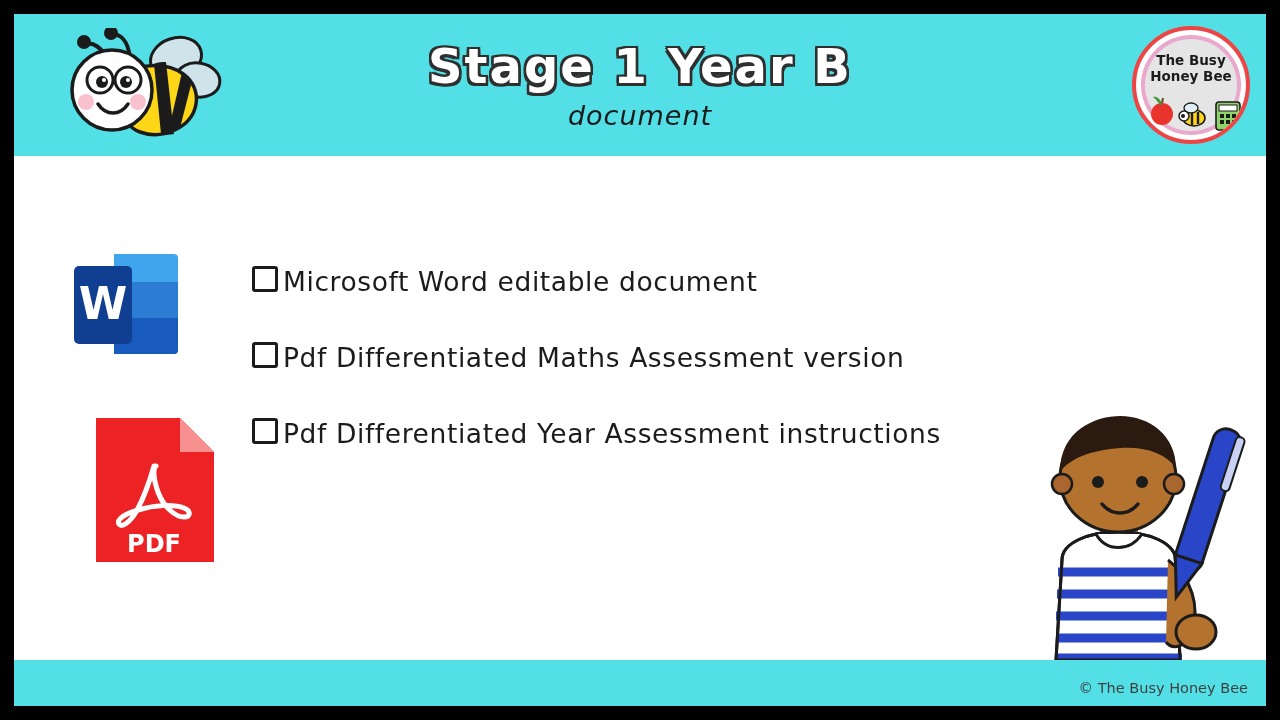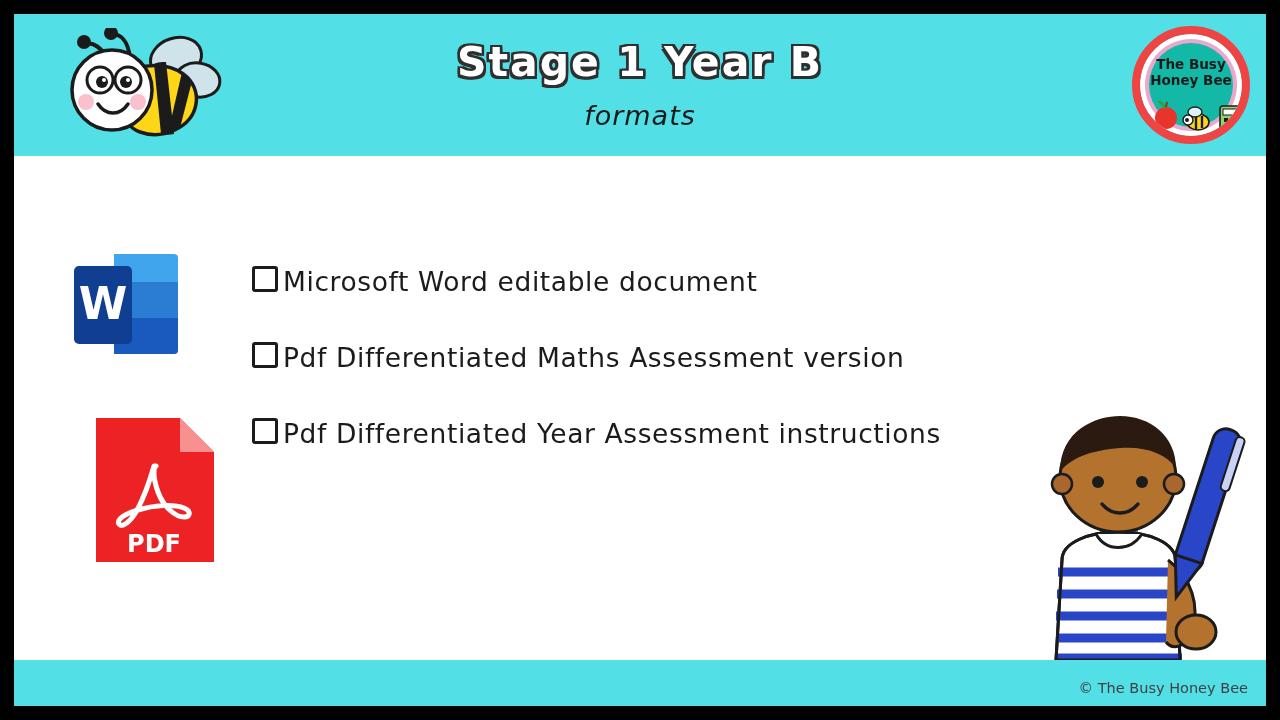--- a/index.html
+++ b/index.html
@@ -21,21 +21,21 @@
     position: absolute; left: 0; top: 0;
     width: 100%; height: 142px;
     background: #53dfe6;
   }
   .title {
     position: absolute;
     top: 24px; left: 0; width: 100%;
     text-align: center;
     font-family: "DejaVu Sans", sans-serif;
     font-weight: bold;
-    font-size: 41px;
+    font-size: 48px;
     letter-spacing: 2px;
     color: #ffffff;
     text-shadow:
       -2.5px -2.5px 0 #2f2f2f,
        2.5px -2.5px 0 #2f2f2f,
       -2.5px  2.5px 0 #2f2f2f,
        2.5px  2.5px 0 #2f2f2f,
        0px   -2.5px 0 #2f2f2f,
        0px    2.5px 0 #2f2f2f,
       -2.5px  0px   0 #2f2f2f,
@@ -52,22 +52,22 @@
     letter-spacing: 1px;
   }
   
   .bee-logo { position: absolute; left: 44px; top: 14px; width: 170px; height: 120px; }
   
   .badge {
     position: absolute;
     right: 16px; top: 12px;
     width: 118px; height: 118px;
     border-radius: 50%;
-    background: #14b8a6;
-    border: 8px solid #ef4444;
+    background: #e5e5e5;
+    border: 4px solid #ef4444;
     box-shadow: inset 0 0 0 5px #ffffff, inset 0 0 0 9px #eba8cd;
     overflow: hidden;
   }
   .badge-text {
     position: absolute; top: 22px; left: 0; width: 100%;
     text-align: center;
     font-family: "DejaVu Sans", sans-serif;
     font-weight: bold;
     font-size: 13.5px;
     line-height: 16px;
@@ -154,21 +154,21 @@
         <circle cx="70" cy="52" r="2" fill="#fff"></circle>
 
         <circle cx="28" cy="74" r="8" fill="#f9c0cd"></circle>
         <circle cx="80" cy="74" r="8" fill="#f9c0cd"></circle>
 
         <path d="M40 76 C48 88 62 88 70 76" stroke="#1b1b1b" stroke-width="3.5" fill="none" stroke-linecap="round"></path>
       </svg>
     </div>
 
     <div class="title">Stage 1 Year B</div>
-    <div class="subtitle">formats</div>
+    <div class="subtitle">document</div>
 
     <div class="badge">
       <div class="badge-text">
         <div>The Busy</div>
         <div>Honey Bee</div>
       </div>
       <div class="badge-row">
         <svg viewBox="0 0 118 46" width="118" height="46">
 
           <g>

